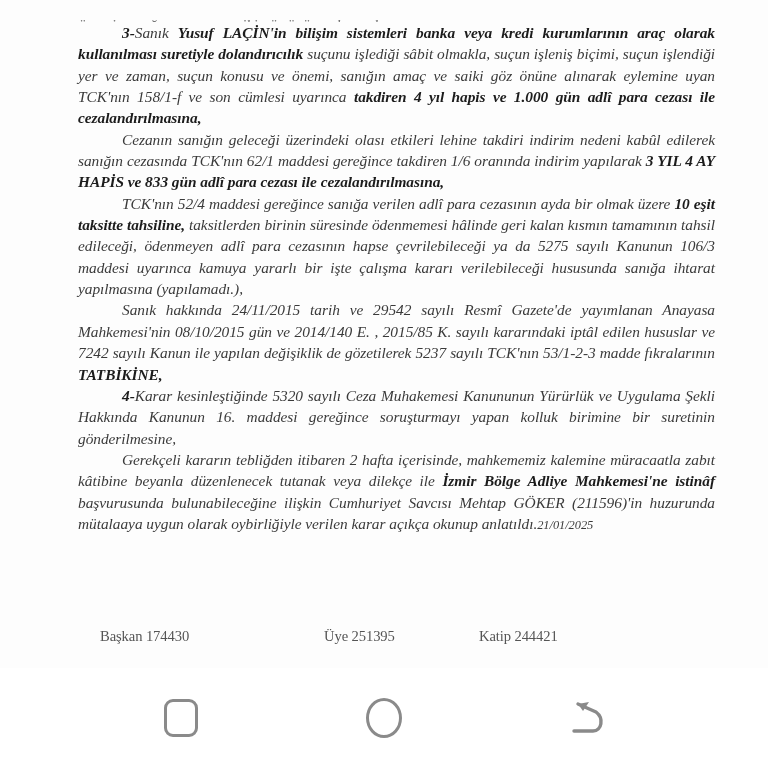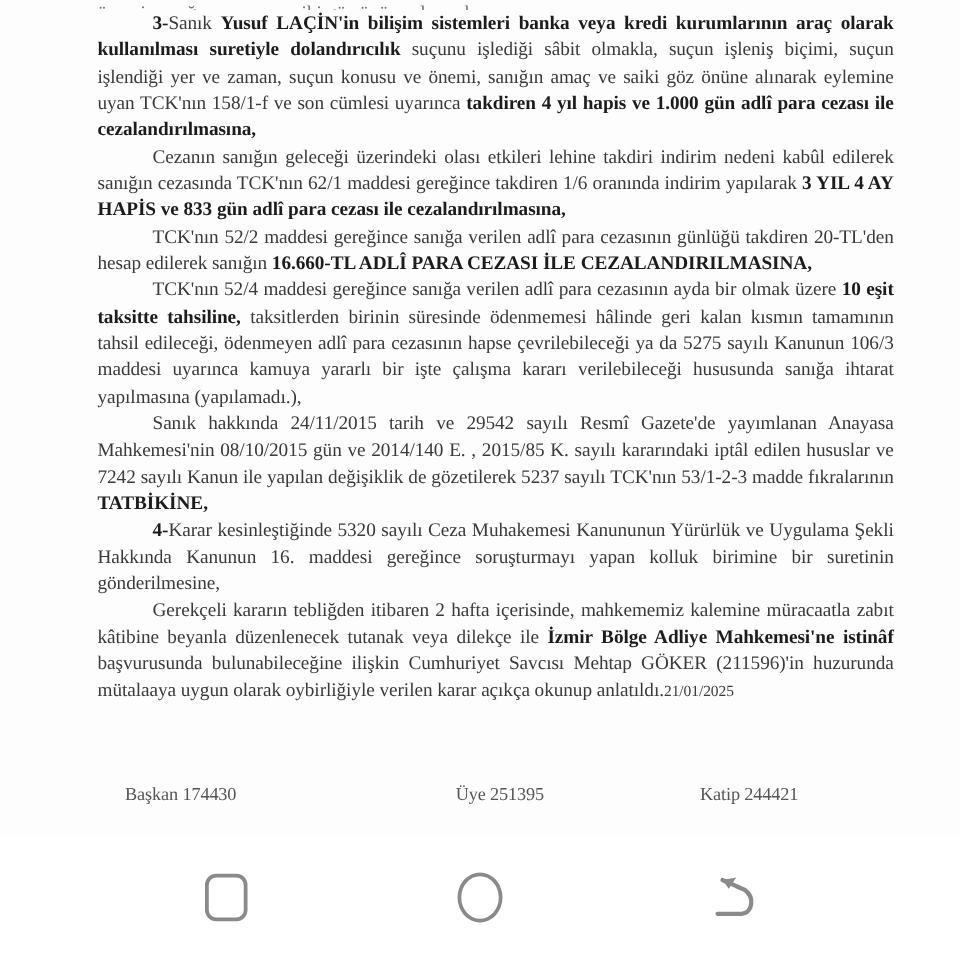--- a/index.html
+++ b/index.html
@@ -13,22 +13,23 @@
     position:relative;
     width:768px; height:768px;
     background:#fdfdfd;
   }
   
   #doc {
     position:absolute;
     left:0; top:0;
     width:768px;
     height:668px;
-    padding:0 53px 0 78px;
+    padding:14px 53px 0 78px;
     overflow:hidden;
+    font-style:italic;
   }
   .clip-top {
     height:8px;
     overflow:hidden;
     color:#5d5d5d;
     font-size:15.5px;
     line-height:21.3px;
     text-align:justify;
     opacity:.85;
   }
@@ -53,21 +54,20 @@
     left:0;
     top:628px;
     width:768px;
     height:26px;
     overflow:hidden;
     display:flex;
     padding:0 58px 0 100px;
     color:#555;
     font-size:14.6px;
     letter-spacing:-0.1px;
-    justify-content:space-between;
   }
   #signrow .sig { flex:0 0 auto; }
   #signrow .sig:nth-child(1){ width:180px; }
   #signrow .sig:nth-child(2){ width:155px;margin-left:44px; }
   #signrow .sig:nth-child(3){ width:150px; }
   #signrow .sig:nth-child(4){ width:auto;margin-left:44px; }
 
   
   #navbar {
     position:absolute;
@@ -102,21 +102,20 @@
 <div id="page">
 
   <div id="doc">
 
     <div class="clip-top">önemi, sanığın amaç ve saiki göz önüne alınarak,</div>
 
     <p class="para"><b>3-</b>Sanık <b>Yusuf LAÇİN'in bilişim sistemleri banka veya kredi kurumlarının araç olarak kullanılması suretiyle dolandırıcılık</b> suçunu işlediği sâbit olmakla, suçun işleniş biçimi, suçun işlendiği yer ve zaman, suçun konusu ve önemi, sanığın amaç ve saiki göz önüne alınarak eylemine uyan TCK'nın 158/1-f ve son cümlesi uyarınca <b>takdiren 4 yıl hapis ve 1.000 gün adlî para cezası ile cezalandırılmasına,</b></p>
 
     <p class="para">Cezanın sanığın geleceği üzerindeki olası etkileri lehine takdiri indirim nedeni kabûl edilerek sanığın cezasında TCK'nın 62/1 maddesi gereğince takdiren 1/6 oranında indirim yapılarak <b>3 YIL 4 AY HAPİS ve 833 gün adlî para cezası ile cezalandırılmasına,</b></p>
 
-    <p class="para">TCK'nın 52/2 maddesi gereğince sanığa verilen adlî para cezasının günlüğü takdiren 20-TL'den hesap edilerek sanığın <b>16.660-TL ADLÎ PARA CEZASI İLE CEZALANDIRILMASINA,</b></p>
 
     <p class="para">TCK'nın 52/4 maddesi gereğince sanığa verilen adlî para cezasının ayda bir olmak üzere <b>10 eşit taksitte tahsiline,</b> taksitlerden birinin süresinde ödenmemesi hâlinde geri kalan kısmın tamamının tahsil edileceği, ödenmeyen adlî para cezasının hapse çevrilebileceği ya da 5275 sayılı Kanunun 106/3 maddesi uyarınca kamuya yararlı bir işte çalışma kararı verilebileceği hususunda sanığa ihtarat yapılmasına (yapılamadı.),</p>
 
     <p class="para">Sanık hakkında 24/11/2015 tarih ve 29542 sayılı Resmî Gazete'de yayımlanan Anayasa Mahkemesi'nin 08/10/2015 gün ve 2014/140 E. , 2015/85 K. sayılı kararındaki iptâl edilen hususlar ve 7242 sayılı Kanun ile yapılan değişiklik de gözetilerek 5237 sayılı TCK'nın 53/1-2-3 madde fıkralarının <b>TATBİKİNE,</b></p>
 
     <p class="para"><b>4-</b>Karar kesinleştiğinde 5320 sayılı Ceza Muhakemesi Kanununun Yürürlük ve Uygulama Şekli Hakkında Kanunun 16. maddesi gereğince soruşturmayı yapan kolluk birimine bir suretinin gönderilmesine,</p>
 
 
     <p class="para">Gerekçeli kararın tebliğden itibaren 2 hafta içerisinde, mahkememiz kalemine müracaatla zabıt kâtibine beyanla düzenlenecek tutanak veya dilekçe ile <b>İzmir Bölge Adliye Mahkemesi'ne istinâf</b> başvurusunda bulunabileceğine ilişkin Cumhuriyet Savcısı Mehtap GÖKER (211596)'in huzurunda mütalaaya uygun olarak oybirliğiyle verilen karar açıkça okunup anlatıldı.<span class="small-date">21/01/2025</span></p>
 

